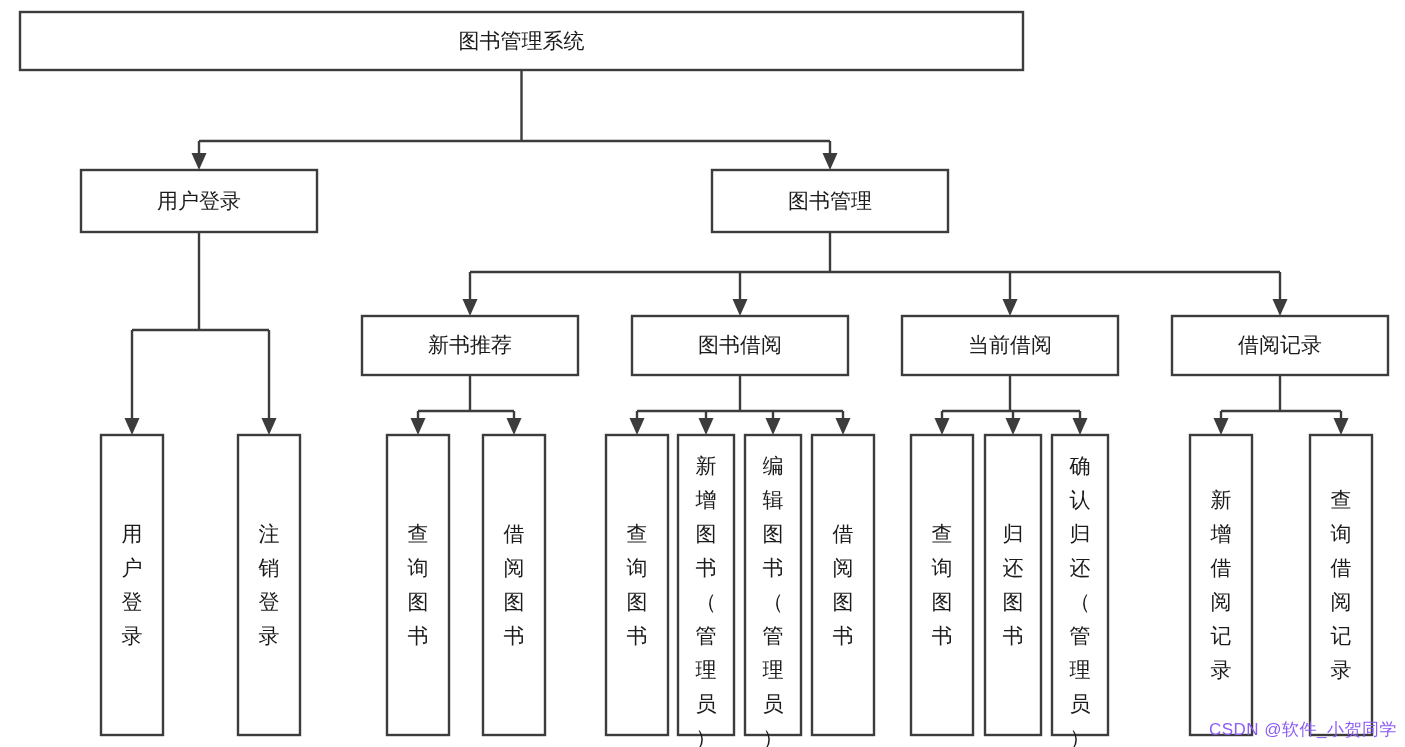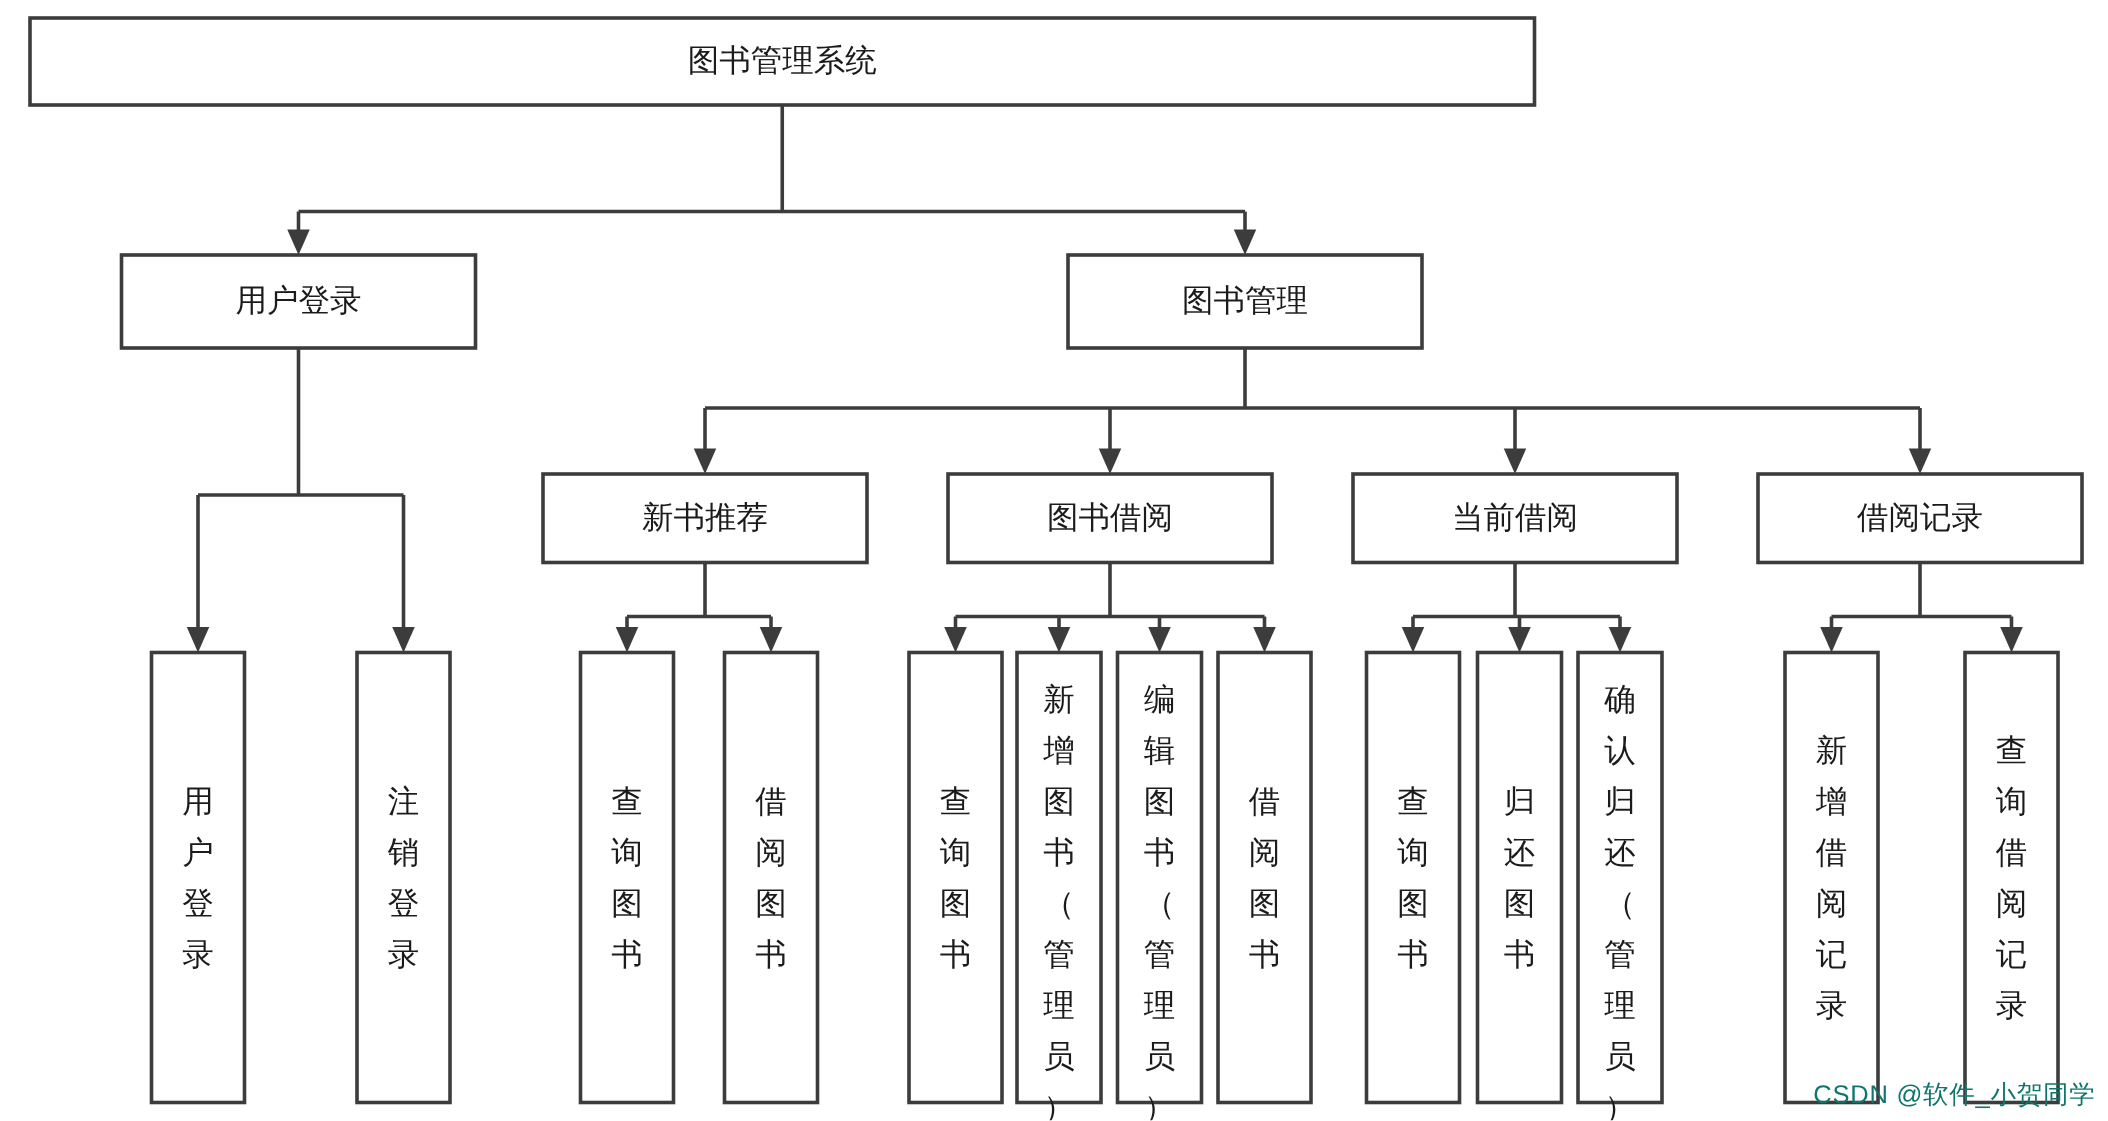--- a/index.html
+++ b/index.html
@@ -51,21 +51,21 @@
     font-family: "Liberation Sans", "DejaVu Sans", sans-serif;
     font-size: 21px;
     text-anchor: middle;
   }
   .watermark {
     position: absolute;
     right: 8px;
     bottom: 6px;
     font-family: "Liberation Sans", "DejaVu Sans", sans-serif;
     font-size: 17px;
-    color: #0f766e;
+    color: #8b5cf6;
     letter-spacing: 0.5px;
     white-space: nowrap;
     user-select: none;
   }
 </style>
 </head>
 <body>
 
 <div id="stage">
 

